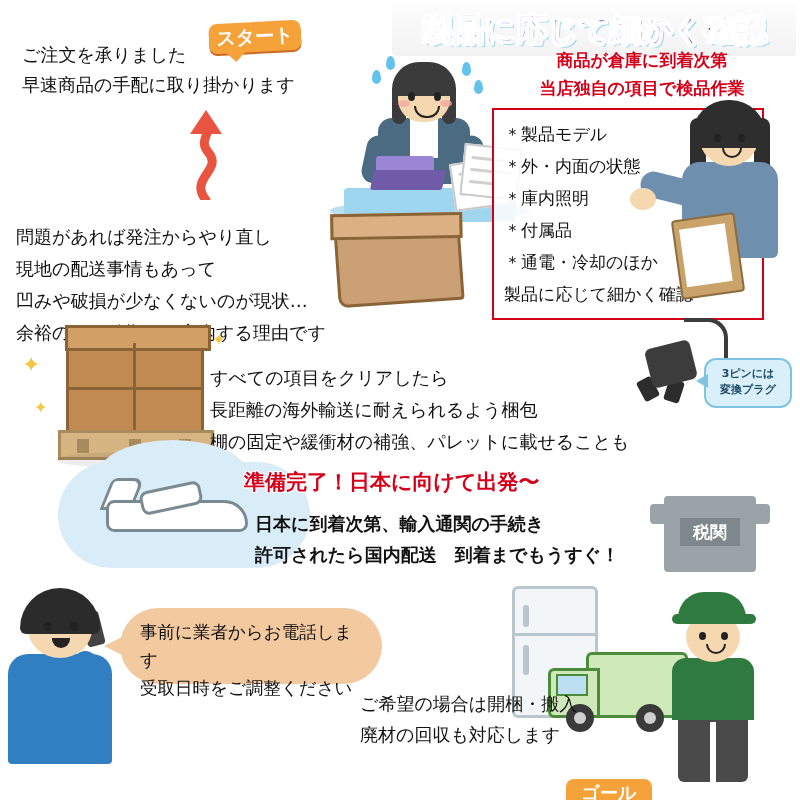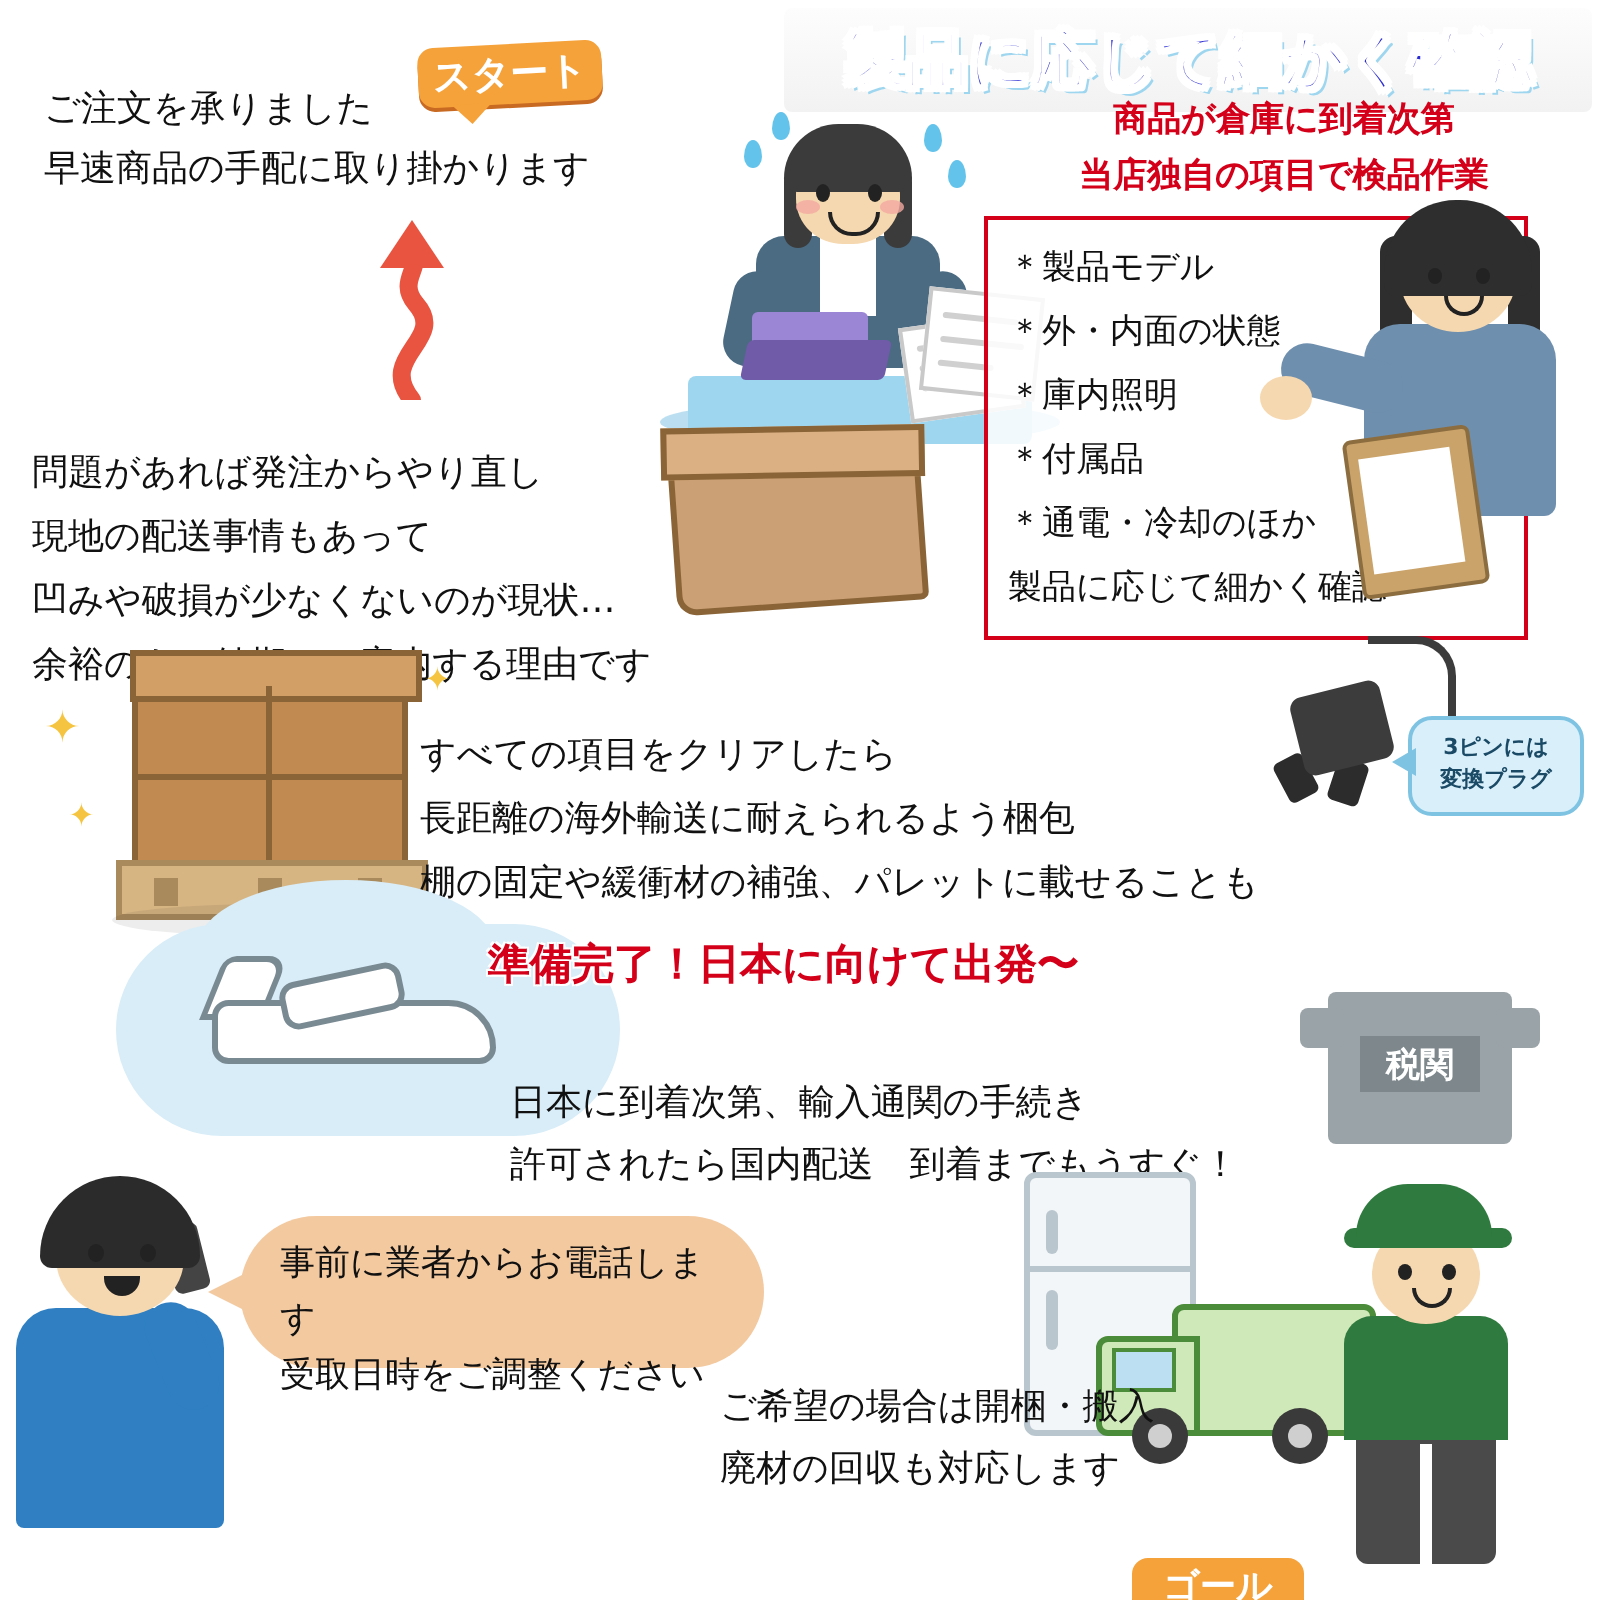--- a/index.html
+++ b/index.html
@@ -49,21 +49,21 @@
     border-top:10px solid #f5a23a;
   }
   .badge.goal{left:566px;top:755px;width:86px;height:28px;font-size:18px;
      background:#f5a23a;margin-top:24px;}
 
   
   .txt{color:#111;font-size:17.5px;line-height:26px;white-space:pre-line;}
   .txt.order{left:22px;top:40px;width:330px;font-size:18px;line-height:30px;}
   .txt.problem{left:16px;top:195px;width:400px;font-size:18px;line-height:32px;margin-top:26px;}
   .txt.pack{left:210px;top:362px;width:460px;font-size:18px;line-height:32px;}
-  .txt.japan{left:255px;top:536px;width:420px;font-size:18px;line-height:31px;}
+  .txt.japan{left:255px;top:508px;width:420px;font-size:18px;line-height:31px;font-weight:bold;}
   .txt.unpack{left:360px;top:688px;width:330px;font-size:18px;line-height:31px;}
 
   
   .redhead{
     left:492px;top:46px;width:300px;
     color:#d4001a;font-weight:bold;font-size:17px;line-height:28px;
     white-space:pre-line;
     text-align:center;
   }
 

